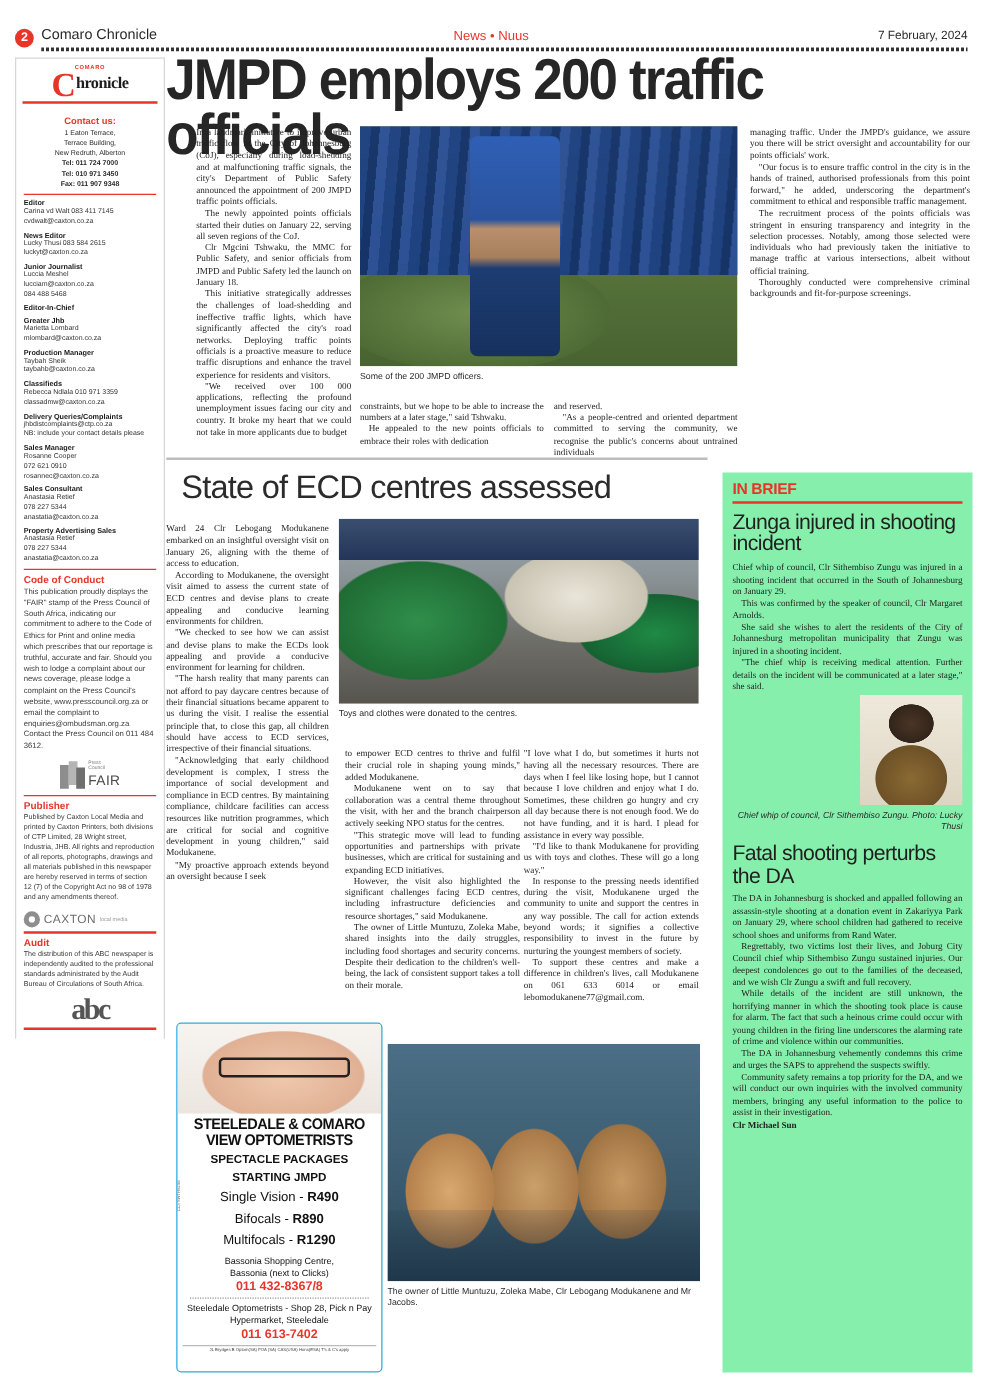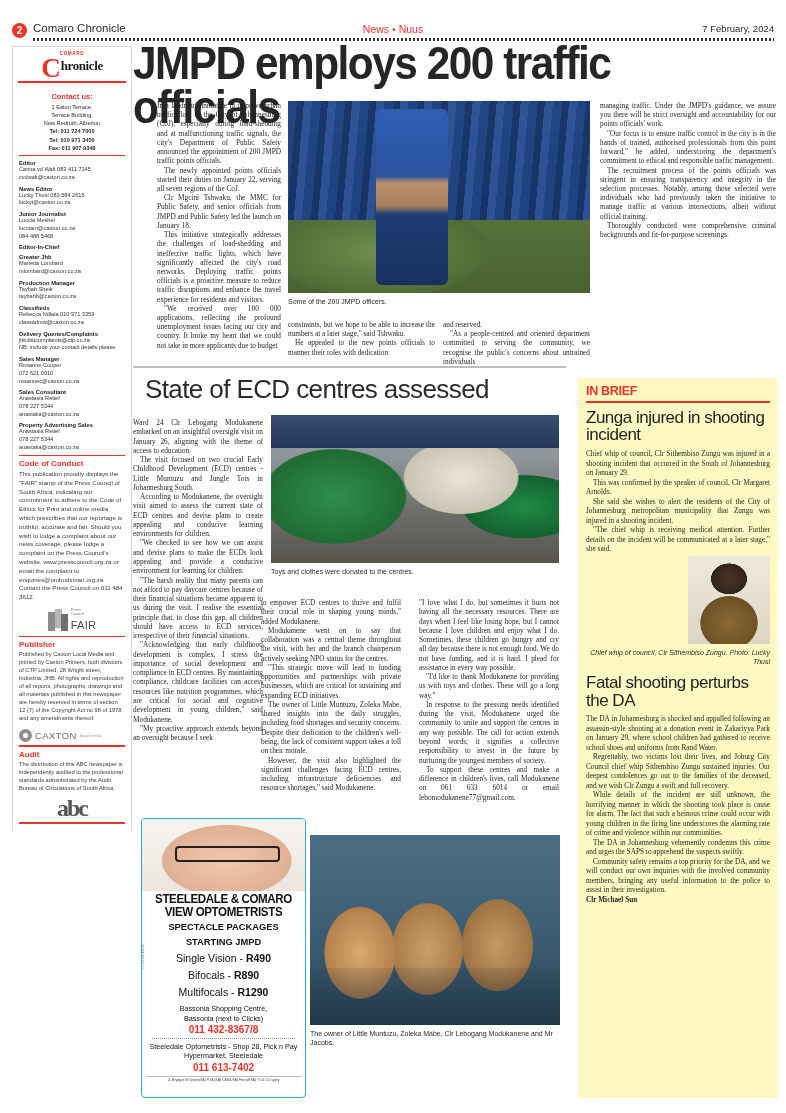--- a/index.html
+++ b/index.html
@@ -129,21 +129,21 @@
   .rule-thick { position:absolute; left:133px; top:366px; width:433px; height:1.5px; background:#bdbdbd; }
   .head2 {
     position:absolute; left:133px; top:374px; width:450px;
     font-family:"Liberation Sans",sans-serif; font-size:26px; font-weight:normal;
     color:#2b2b2b; letter-spacing:-0.6px;margin-left:12px;
   }
   .a2col { position:absolute; font-size:7.3px; line-height:1.27; text-align:justify; color:#1f1f1f; }
   .a2col p { margin:0; text-indent:7px; }
   .a2col p.noind { text-indent:0; }
   #a2c1 { left:133px; top:418px; width:130px; }
-  #a2c2 { left:261px; top:598px; width:140px; }
+  #a2c2 { left:276px; top:598px; width:140px; }
   #a2c3 { left:419px; top:598px; width:140px; }
 
   .photo2 { position:absolute; left:271px; top:415px; width:288px; height:148px; overflow:hidden; }
   .cap2 { position:absolute; left:271px; top:568px; width:288px;
           font-family:"Liberation Sans",sans-serif; font-size:7px; color:#2a2a2a; }
 
   .photo3 { position:absolute; left:310px; top:835px; width:250px; height:190px; overflow:hidden; }
   .cap3 { position:absolute; left:310px; top:1029px; width:250px;
           font-family:"Liberation Sans",sans-serif; font-size:7px; color:#2a2a2a; line-height:1.3; }
 
@@ -167,21 +167,21 @@
               text-align:center; color:#e8352a; margin-top:1px; }
   .ad-dot { height:0; border-top:1px dotted #999; margin:3px 6px; }
   .ad-fine { font-family:"Liberation Sans",sans-serif; font-size:3.4px; text-align:center;
              color:#444; margin-top:3px; border-top:1px solid #bbb; padding-top:1px; }
   .ad-vert { position:absolute; left:-1px; top:150px; font-size:3.4px; color:#777;
              font-family:"Liberation Sans",sans-serif; transform:rotate(-90deg); transform-origin:left top; }
 
   
   .brief {
     position:absolute; left:578px; top:378px; width:200px; height:720px;
-    background:#fef9c3; padding:6px 8px;
+    background:#86efac; padding:6px 8px;
   }
   .brief-label {
     font-family:"Liberation Sans",sans-serif; font-weight:bold; font-size:12.5px;
     color:#e8352a; letter-spacing:-0.3px;
   }
   .brief-rule { height:1.5px; background:#e8352a; margin:3px 0 6px 0; }
   .brief-head {
     font-family:"Liberation Sans",sans-serif; font-size:17px; color:#1f1f1f;
     line-height:1.05; letter-spacing:-0.5px; margin-bottom:5px;
   }
@@ -382,57 +382,56 @@
     <p>"We received over 100 000 applications, reflecting the profound unemployment issues facing our city and country. It broke my heart that we could not take in more applicants due to budget</p>
   </div>
 
   <div class="photo1">
     <div class="ph ph-jmpd"></div>
   </div>
   <div class="cap1">Some of the 200 JMPD officers.</div>
 
   <div class="a1col" id="a1c2">
     <p class="noind">constraints, but we hope to be able to increase the numbers at a later stage," said Tshwaku.</p>
-    <p>He appealed to the new points officials to manner their roles with dedication</p>
+    <p>He appealed to the new points officials to embrace their roles with dedication</p>
   </div>
   <div class="a1col" id="a1c3">
     <p class="noind">and reserved.</p>
     <p>"As a people-centred and oriented department committed to serving the community, we recognise the public's concerns about untrained individuals</p>
   </div>
   <div class="a1col" id="a1c4">
     <p class="noind">managing traffic. Under the JMPD's guidance, we assure you there will be strict oversight and accountability for our points officials' work.</p>
     <p>"Our focus is to ensure traffic control in the city is in the hands of trained, authorised professionals from this point forward," he added, underscoring the department's commitment to ethical and responsible traffic management.</p>
     <p>The recruitment process of the points officials was stringent in ensuring transparency and integrity in the selection processes. Notably, among those selected were individuals who had previously taken the initiative to manage traffic at various intersections, albeit without official training.</p>
     <p>Thoroughly conducted were comprehensive criminal backgrounds and fit-for-purpose screenings.</p>
   </div>
 
   <div class="rule-thick"></div>
   <div class="head2">State of ECD centres assessed</div>
 
   <div class="a2col" id="a2c1">
     <p class="noind">Ward 24 Clr Lebogang Modukanene embarked on an insightful oversight visit on January 26, aligning with the theme of access to education.</p>
-    <p>The visit focused on two crucial Early Childhood Development (ECD) centres - Little Muntuzu and Jungle Tots in Johannesburg South.</p>
     <p>According to Modukanene, the oversight visit aimed to assess the current state of ECD centres and devise plans to create appealing and conducive learning environments for children.</p>
     <p>"We checked to see how we can assist and devise plans to make the ECDs look appealing and provide a conducive environment for learning for children.</p>
     <p>"The harsh reality that many parents can not afford to pay daycare centres because of their financial situations became apparent to us during the visit. I realise the essential principle that, to close this gap, all children should have access to ECD services, irrespective of their financial situations.</p>
     <p>"Acknowledging that early childhood development is complex, I stress the importance of social development and compliance in ECD centres. By maintaining compliance, childcare facilities can access resources like nutrition programmes, which are critical for social and cognitive development in young children," said Modukanene.</p>
     <p>"My proactive approach extends beyond an oversight because I seek</p>
   </div>
 
   <div class="photo2">
     <div class="ph ph-toys"></div>
   </div>
   <div class="cap2">Toys and clothes were donated to the centres.</div>
 
   <div class="a2col" id="a2c2">
     <p class="noind">to empower ECD centres to thrive and fulfil their crucial role in shaping young minds," added Modukanene.</p>
     <p>Modukanene went on to say that collaboration was a central theme throughout the visit, with her and the branch chairperson actively seeking NPO status for the centres.</p>
     <p>"This strategic move will lead to funding opportunities and partnerships with private businesses, which are critical for sustaining and expanding ECD initiatives.</p>
+    <p>However, the visit also highlighted the significant challenges facing ECD centres, including infrastructure deficiencies and resource shortages," said Modukanene.</p>
     <p>The owner of Little Muntuzu, Zoleka Mabe, shared insights into the daily struggles, including food shortages and security concerns. Despite their dedication to the children's well-being, the lack of consistent support takes a toll on their morale.</p>
-    <p>However, the visit also highlighted the significant challenges facing ECD centres, including infrastructure deficiencies and resource shortages," said Modukanene.</p>
   </div>
   <div class="a2col" id="a2c3">
     <p class="noind">"I love what I do, but sometimes it hurts not having all the necessary resources. There are days when I feel like losing hope, but I cannot because I love children and enjoy what I do. Sometimes, these children go hungry and cry all day because there is not enough food. We do not have funding, and it is hard. I plead for assistance in every way possible.</p>
     <p>"I'd like to thank Modukanene for providing us with toys and clothes. These will go a long way."</p>
     <p>In response to the pressing needs identified during the visit, Modukanene urged the community to unite and support the centres in any way possible. The call for action extends beyond words; it signifies a collective responsibility to invest in the future by nurturing the youngest members of society.</p>
     <p>To support these centres and make a difference in children's lives, call Modukanene on 061 633 6014 or email lebomodukanene77@gmail.com.</p>
   </div>
 
   <div class="photo3">
     <div class="ph ph-group"></div>

